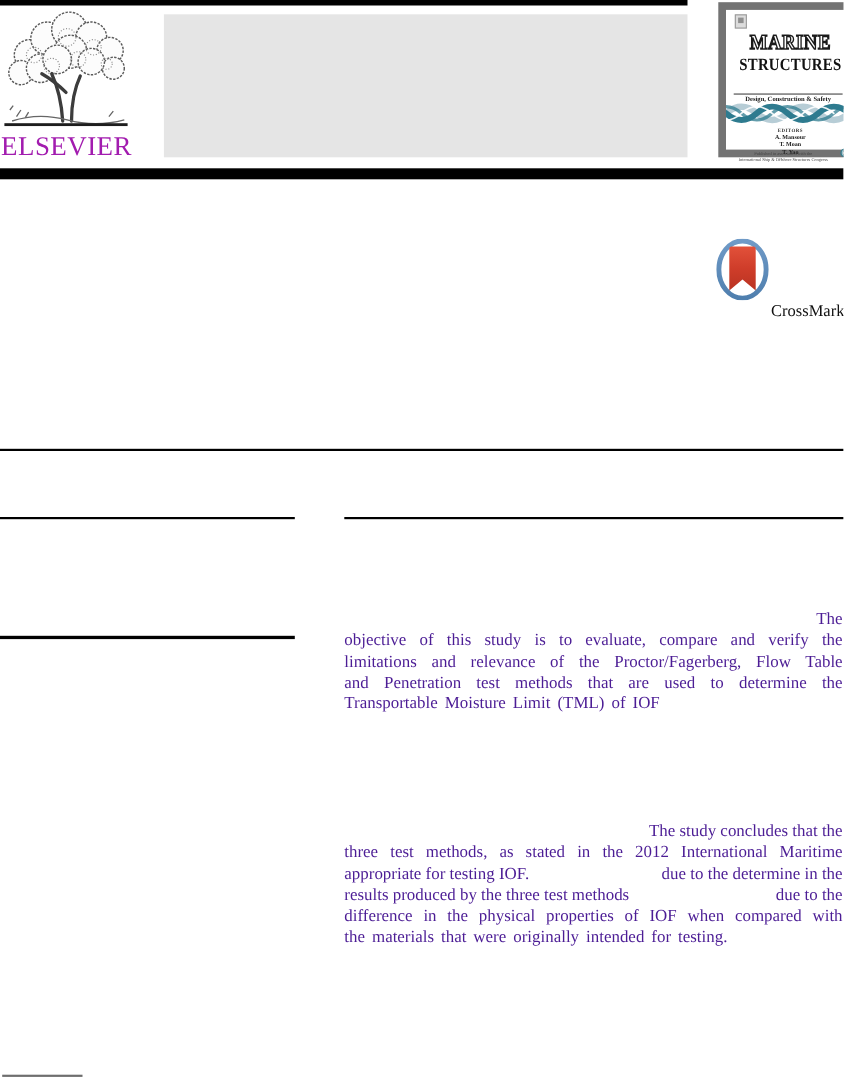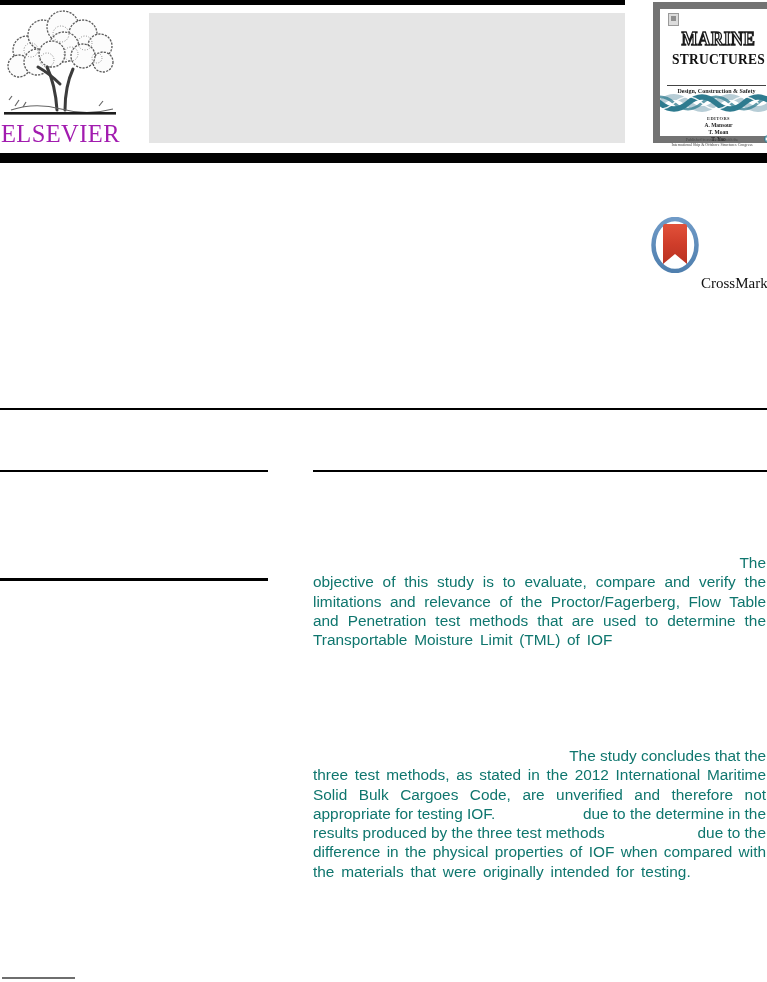--- a/index.html
+++ b/index.html
@@ -49,21 +49,21 @@
   
   .rule{position:absolute;background:#000;}
   .rule-full{left:0;top:408px;width:767px;height:1.5px;}
   .rule-left1{left:0;top:470px;width:268px;height:1.5px;}
   .rule-right{left:313px;top:470px;width:454px;height:1.5px;}
   .rule-left2{left:0;top:578px;width:268px;height:3px;}
   .footnote-rule{position:absolute;left:2px;top:977px;width:73px;height:1.5px;background:#6e6e6e;}
 
   
   .abs{position:absolute;left:313px;width:453px;font-size:15.4px;line-height:19.3px;
-       color:#0f766e;font-family:Liberation Sans, sans-serif;}
+       color:#4c1d95;font-family:Liberation Serif, serif;}
   .p1{top:553px;} .p2{top:746px;}
   .ln{height:19.3px;white-space:nowrap;}
   .ln.just{text-align:justify;text-align-last:justify;white-space:normal;}
   .ln.right{text-align:right;}
   .ln.left{text-align:left;word-spacing:2.5px;}
   .ln.split{display:flex;justify-content:space-between;}
 </style>
 </head>
 <body>
 
@@ -164,21 +164,20 @@
     <div class="ln right">The</div>
     <div class="ln just">objective of this study is to evaluate, compare and verify the</div>
     <div class="ln just">limitations and relevance of the Proctor/Fagerberg, Flow Table</div>
     <div class="ln just">and Penetration test methods that are used to determine the</div>
     <div class="ln left">Transportable Moisture Limit (TML) of IOF</div>
   </div>
 
   <div class="abs p2">
     <div class="ln right">The study concludes that the</div>
     <div class="ln just">three test methods, as stated in the 2012 International Maritime</div>
-    <div class="ln just">Solid Bulk Cargoes Code, are unverified and therefore not</div>
     <div class="ln split">
       <span>appropriate for testing IOF.</span>
       <span>due to the determine in the</span>
     </div>
     <div class="ln split">
       <span>results produced by the three test methods</span>
       <span>due to the</span>
     </div>
     <div class="ln just">difference in the physical properties of IOF when compared with</div>
     <div class="ln left">the materials that were originally intended for testing.</div>

